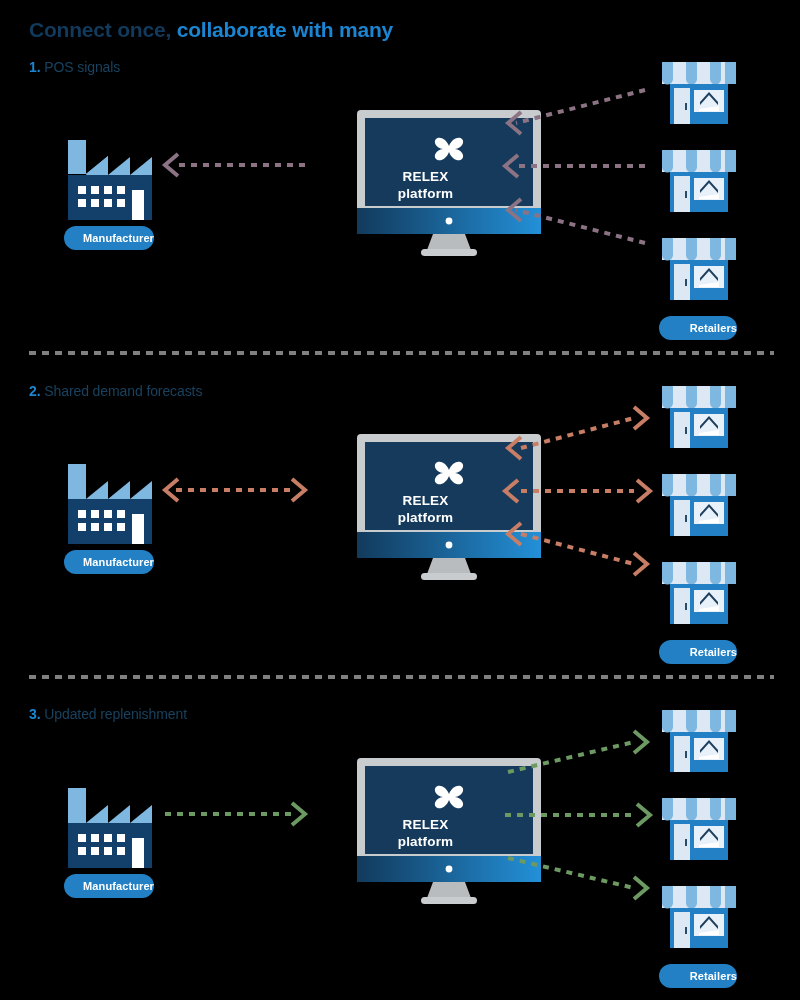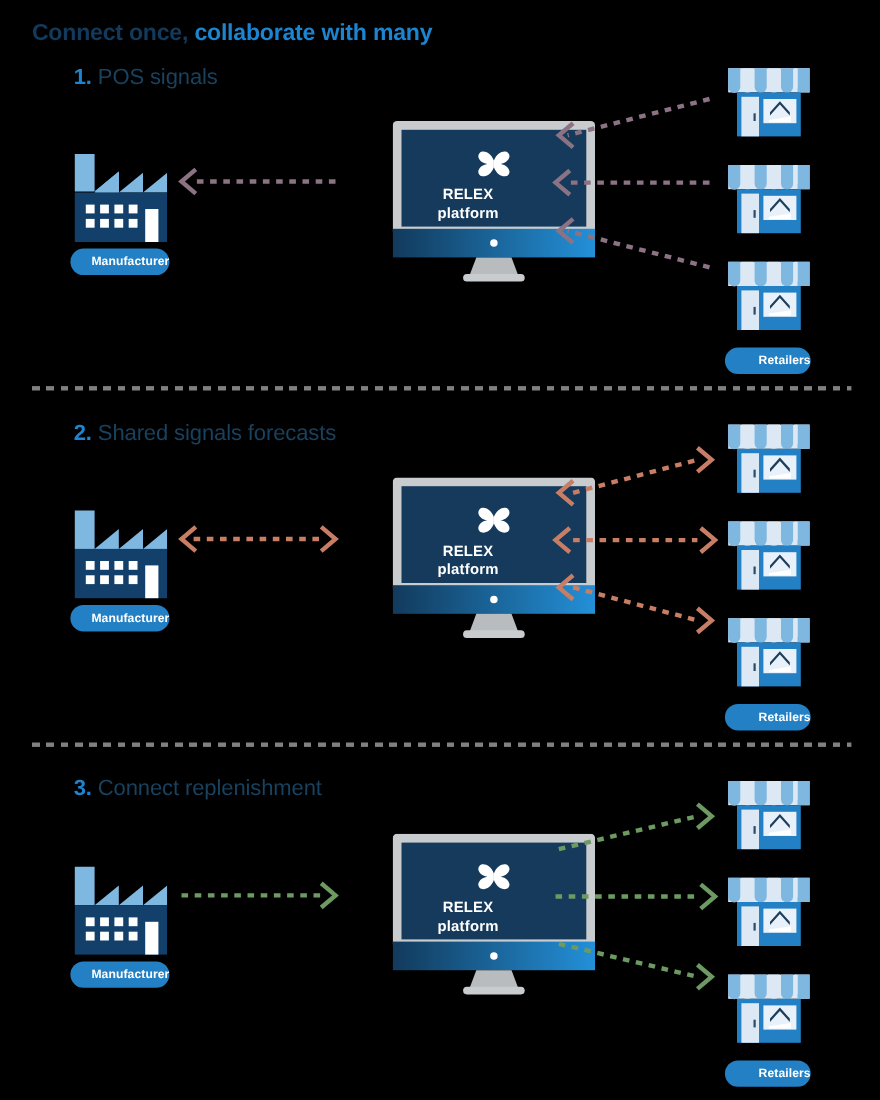--- a/index.html
+++ b/index.html
@@ -32,25 +32,24 @@
     font-weight: bold;
     letter-spacing: -0.2px;
     white-space: nowrap;
   }
   .title-a { color: #123a5c; margin-top: 16px; }
   .title-b { color: #1b85d1; }
 
   
   .section-head {
     position: absolute;
-    font-size: 20px;
+    font-size: 14px;
     font-weight: bold;
     white-space: nowrap;
     letter-spacing: -0.1px;
-    margin-left: 38px;
   }
   .section-num { color: #1b85d1; }
   .section-label { color: #18425f; font-weight: normal; }
 
   
   .divider {
     position: absolute;
     left: 29px;
     width: 745px;
     height: 4px;
@@ -114,25 +113,25 @@
 
   <div class="page-title">
     <span class="title-a">Connect once,</span><span class="title-b"> collaborate with many</span>
   </div>
 
   <div class="section-head" style="left:29px; top:59px;">
     <span class="section-num">1.</span><span class="section-label"> POS signals</span>
   </div>
 
   <div class="section-head" style="left:29px; top:383px;">
-    <span class="section-num">2.</span><span class="section-label"> Shared signals forecasts</span>
+    <span class="section-num">2.</span><span class="section-label"> Shared demand forecasts</span>
   </div>
 
   <div class="section-head" style="left:29px; top:706px;">
-    <span class="section-num">3.</span><span class="section-label"> Connect replenishment</span>
+    <span class="section-num">3.</span><span class="section-label"> Updated replenishment</span>
   </div>
 
   <div class="divider" style="top:351px;"></div>
   <div class="divider" style="top:675px;"></div>
 
   <div class="factory" style="left:64px; top:128px;">
     <svg width="88" height="92" viewBox="0 0 88 92" xmlns="http://www.w3.org/2000/svg">
       <path d="M4,12 L22,12 L22,46 L4,46 Z" fill="#7eb7e0"></path>
       <path d="M22,46 L44,28 L44,46 Z" fill="#7eb7e0"></path>
       <path d="M22,46 L44,46 L44,28 L22,46 Z" fill="#7eb7e0"></path>

